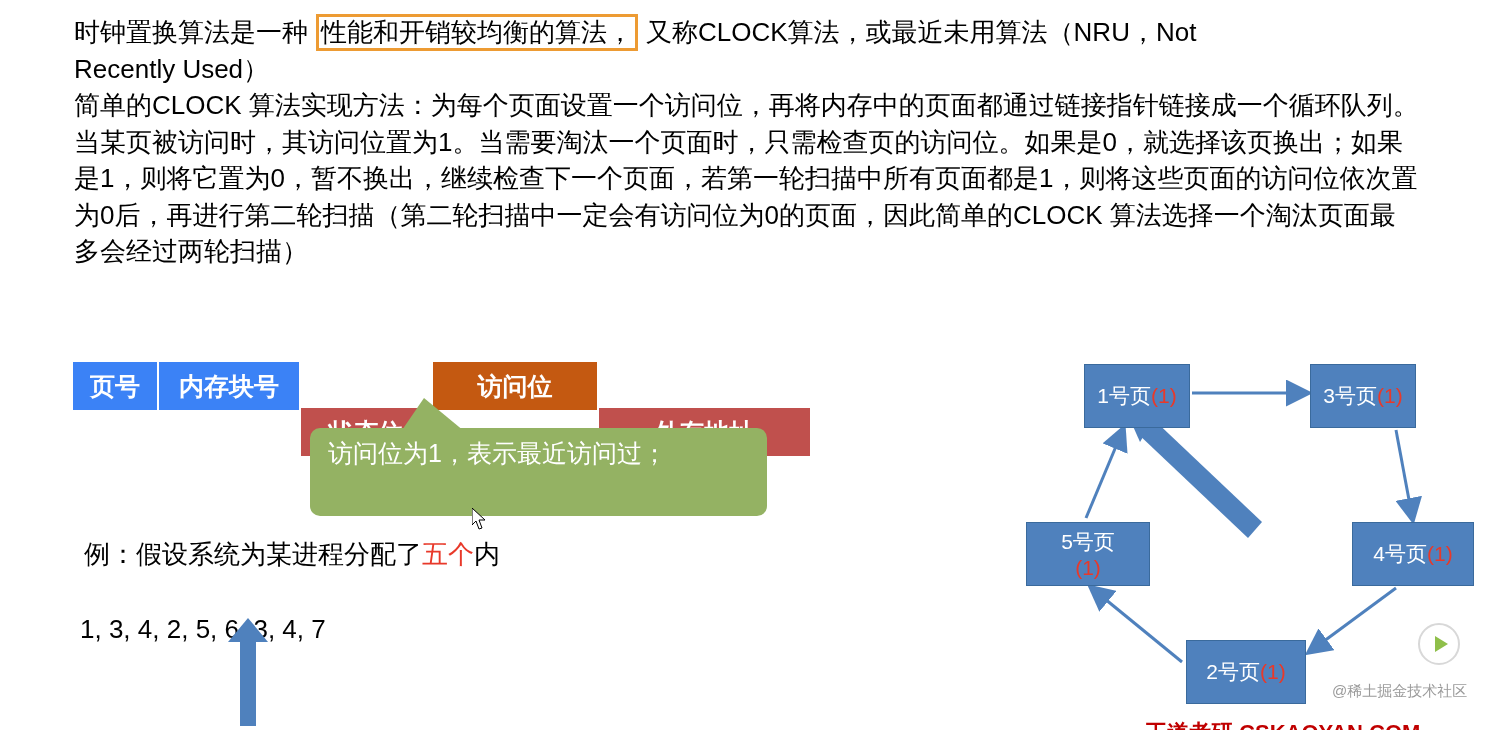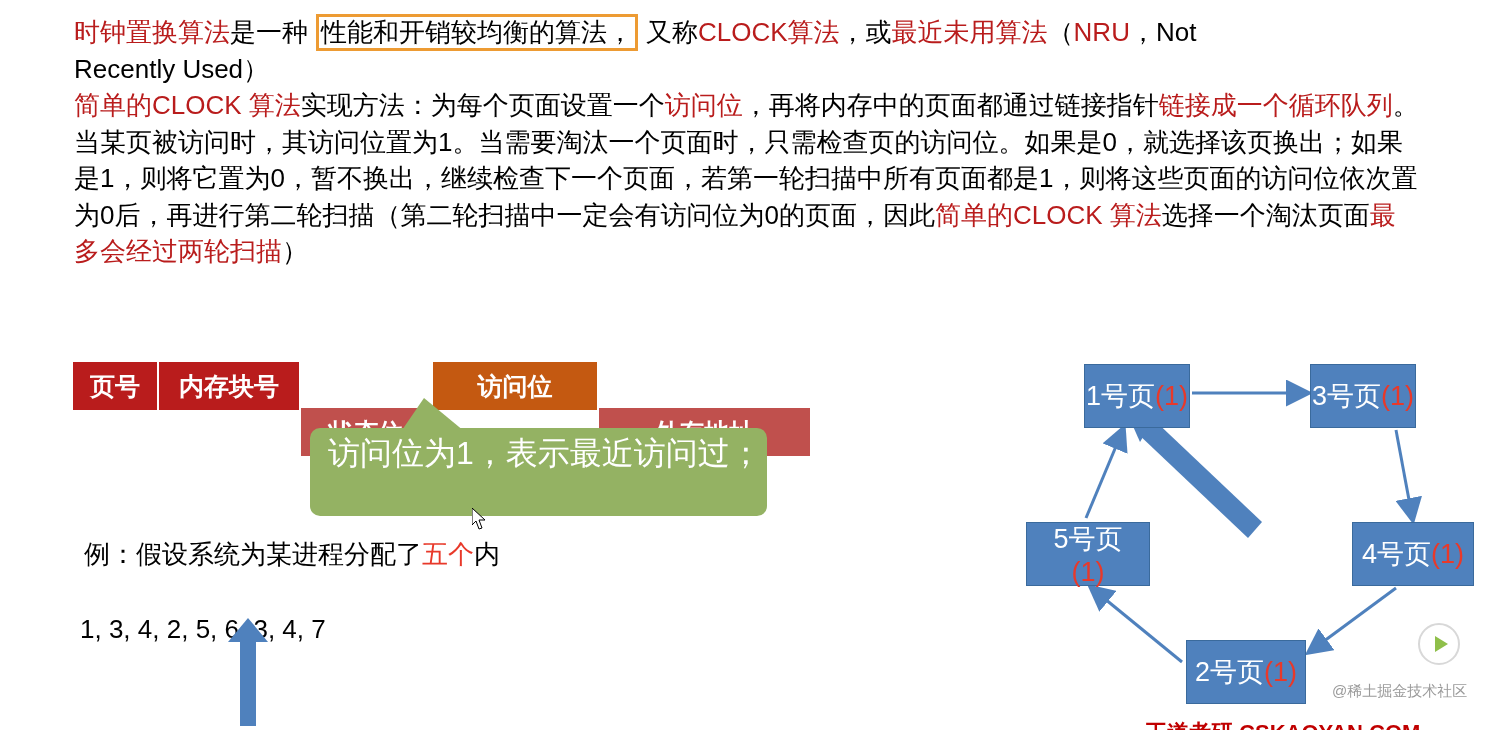--- a/index.html
+++ b/index.html
@@ -17,21 +17,21 @@
   }
   .prose {
     position: absolute;
     left: 74px;
     top: 14px;
     width: 1345px;
     font-size: 26px;
     line-height: 36.5px;
     letter-spacing: 0px;
   }
-  .red { color: #b91c1c; margin-top: 32px; }
+  .red { color: #000000; margin-top: 32px; }
   .hl-box {
     border: 3px solid #ed9b33;
     padding: 0px 2px 1px 2px;
     margin: 0 8px;
   }
   
   .pte-table {
     position: absolute;
     left: 72px;
     top: 361px;
@@ -43,34 +43,34 @@
     font-size: 25px;
     font-weight: 600;
     display: flex;
     align-items: center;
     justify-content: center;
     height: 48px;
     border-right: 2px solid #ffffff;
     box-sizing: border-box;
   }
   .pte-cell:last-child { border-right: none; }
-  .c-blue { background: #b91c1c; }
+  .c-blue { background: #3b82f6; }
   .c-orange { background: #c0504d; margin-top: 46px; }
   .c-orange2 { background: #c45911; }
   
   .callout {
     position: absolute;
     left: 310px;
     top: 428px;
     width: 457px;
     height: 88px;
     background: #94b263;
     border-radius: 10px;
     color: #ffffff;
-    font-size: 32px;
+    font-size: 25px;
     line-height: 40px;
     padding: 5px 0 0 18px;
     box-sizing: border-box;
   }
   .callout-tail {
     position: absolute;
     left: 398px;
     top: 398px;
     width: 0;
     height: 0;
@@ -120,21 +120,21 @@
     left: 1000px;
     top: 350px;
     width: 512px;
     height: 380px;
   }
   .node {
     position: absolute;
     background: #4f81bd;
     border: 1px solid #3a6a9c;
     color: #ffffff;
-    font-size: 27px;
+    font-size: 21px;
     display: flex;
     align-items: center;
     justify-content: center;
     white-space: nowrap;
   }
   .node .bitv { color: #e8392a; }
   .svg-layer {
     position: absolute;
     left: 0; top: 0;
     width: 512px; height: 380px;

